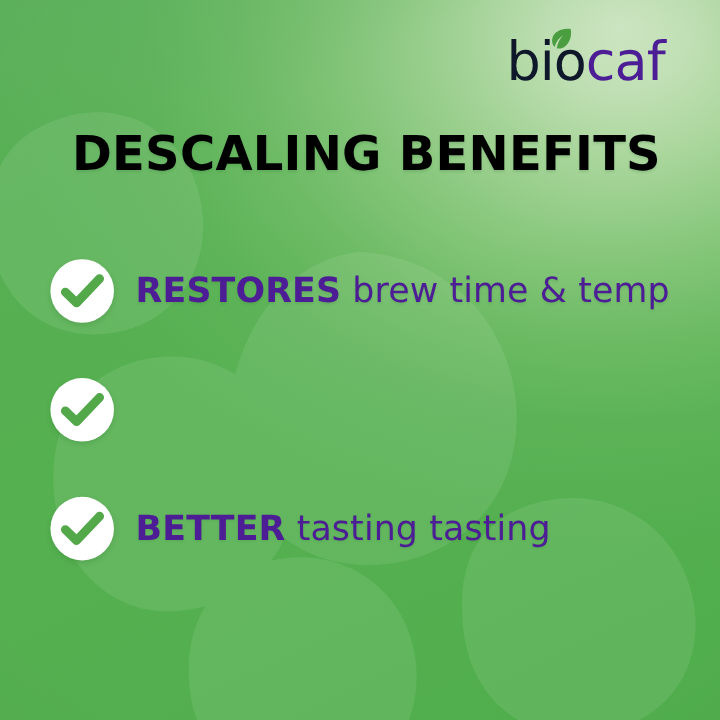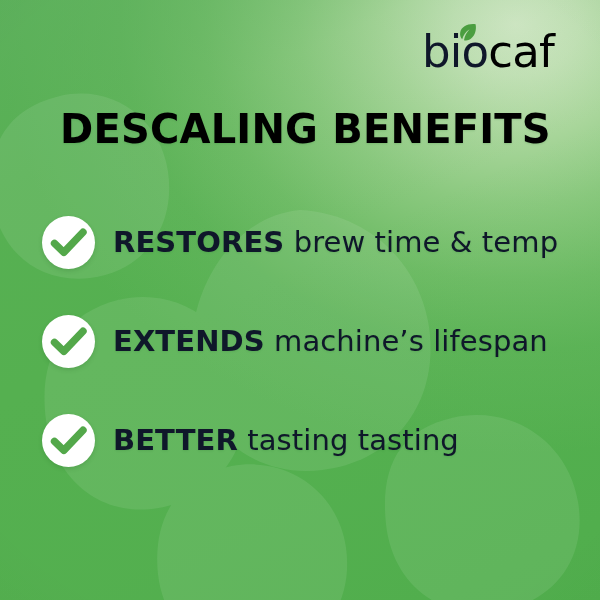--- a/index.html
+++ b/index.html
@@ -66,21 +66,21 @@
     left: 0;
     top: 0;
     font-family: "DejaVu Sans", sans-serif;
     font-size: 45px;
     font-weight: 400;
     letter-spacing: -0.8px;
     line-height: 60px;
     white-space: nowrap;
   }
   .logo-bio { color: #0f172a; }
-  .logo-caf { color: #000000; }
+  .logo-caf { color: #4c1d95; }
   .logo-leaf {
     position: absolute;
     left: 34px;
     top: 1px;
     width: 22px;
     height: 20px;
   }
 
   
   .headline {
@@ -127,21 +127,21 @@
     background: #ffffff;
     box-shadow: 0 2px 4px rgba(40,105,40,0.22);
     display: flex;
     align-items: center;
     justify-content: center;
   }
   .check-badge svg { display: block; }
 
   .benefit-text {
     margin-left: 18px;
-    color: #0f172a;
+    color: #4c1d95;
     font-family: "DejaVu Sans", sans-serif;
     font-size: 29px;
     line-height: 36px;
     white-space: nowrap;
     text-shadow: 0 1px 2px rgba(40,110,45,0.16);
   }
   .benefit-strong {
     font-weight: 700;
     letter-spacing: 0.1px;
   }
@@ -195,21 +195,20 @@
       </div>
       <div class="benefit-text"><span class="benefit-strong">RESTORES</span><span class="benefit-rest">&nbsp;</span><span class="benefit-rest">brew time &amp; temp</span></div>
     </div>
 
     <div class="benefit-row row-1">
       <div class="check-badge">
         <svg width="53" height="53" viewBox="0 0 53 53">
           <path d="M12.5 27.4 L21.8 36.4 L41.0 16.2" fill="none" stroke="#53a84a" stroke-width="7.4" stroke-linecap="round" stroke-linejoin="round"></path>
         </svg>
       </div>
-      <div class="benefit-text"><span class="benefit-strong">EXTENDS</span><span class="benefit-rest">&nbsp;</span><span class="benefit-rest">machine’s lifespan</span></div>
     </div>
 
     <div class="benefit-row row-2">
       <div class="check-badge">
         <svg width="53" height="53" viewBox="0 0 53 53">
           <path d="M12.5 27.4 L21.8 36.4 L41.0 16.2" fill="none" stroke="#53a84a" stroke-width="7.4" stroke-linecap="round" stroke-linejoin="round"></path>
         </svg>
       </div>
       <div class="benefit-text"><span class="benefit-strong">BETTER</span><span class="benefit-rest">&nbsp;</span><span class="benefit-rest">tasting tasting</span></div>
     </div>

